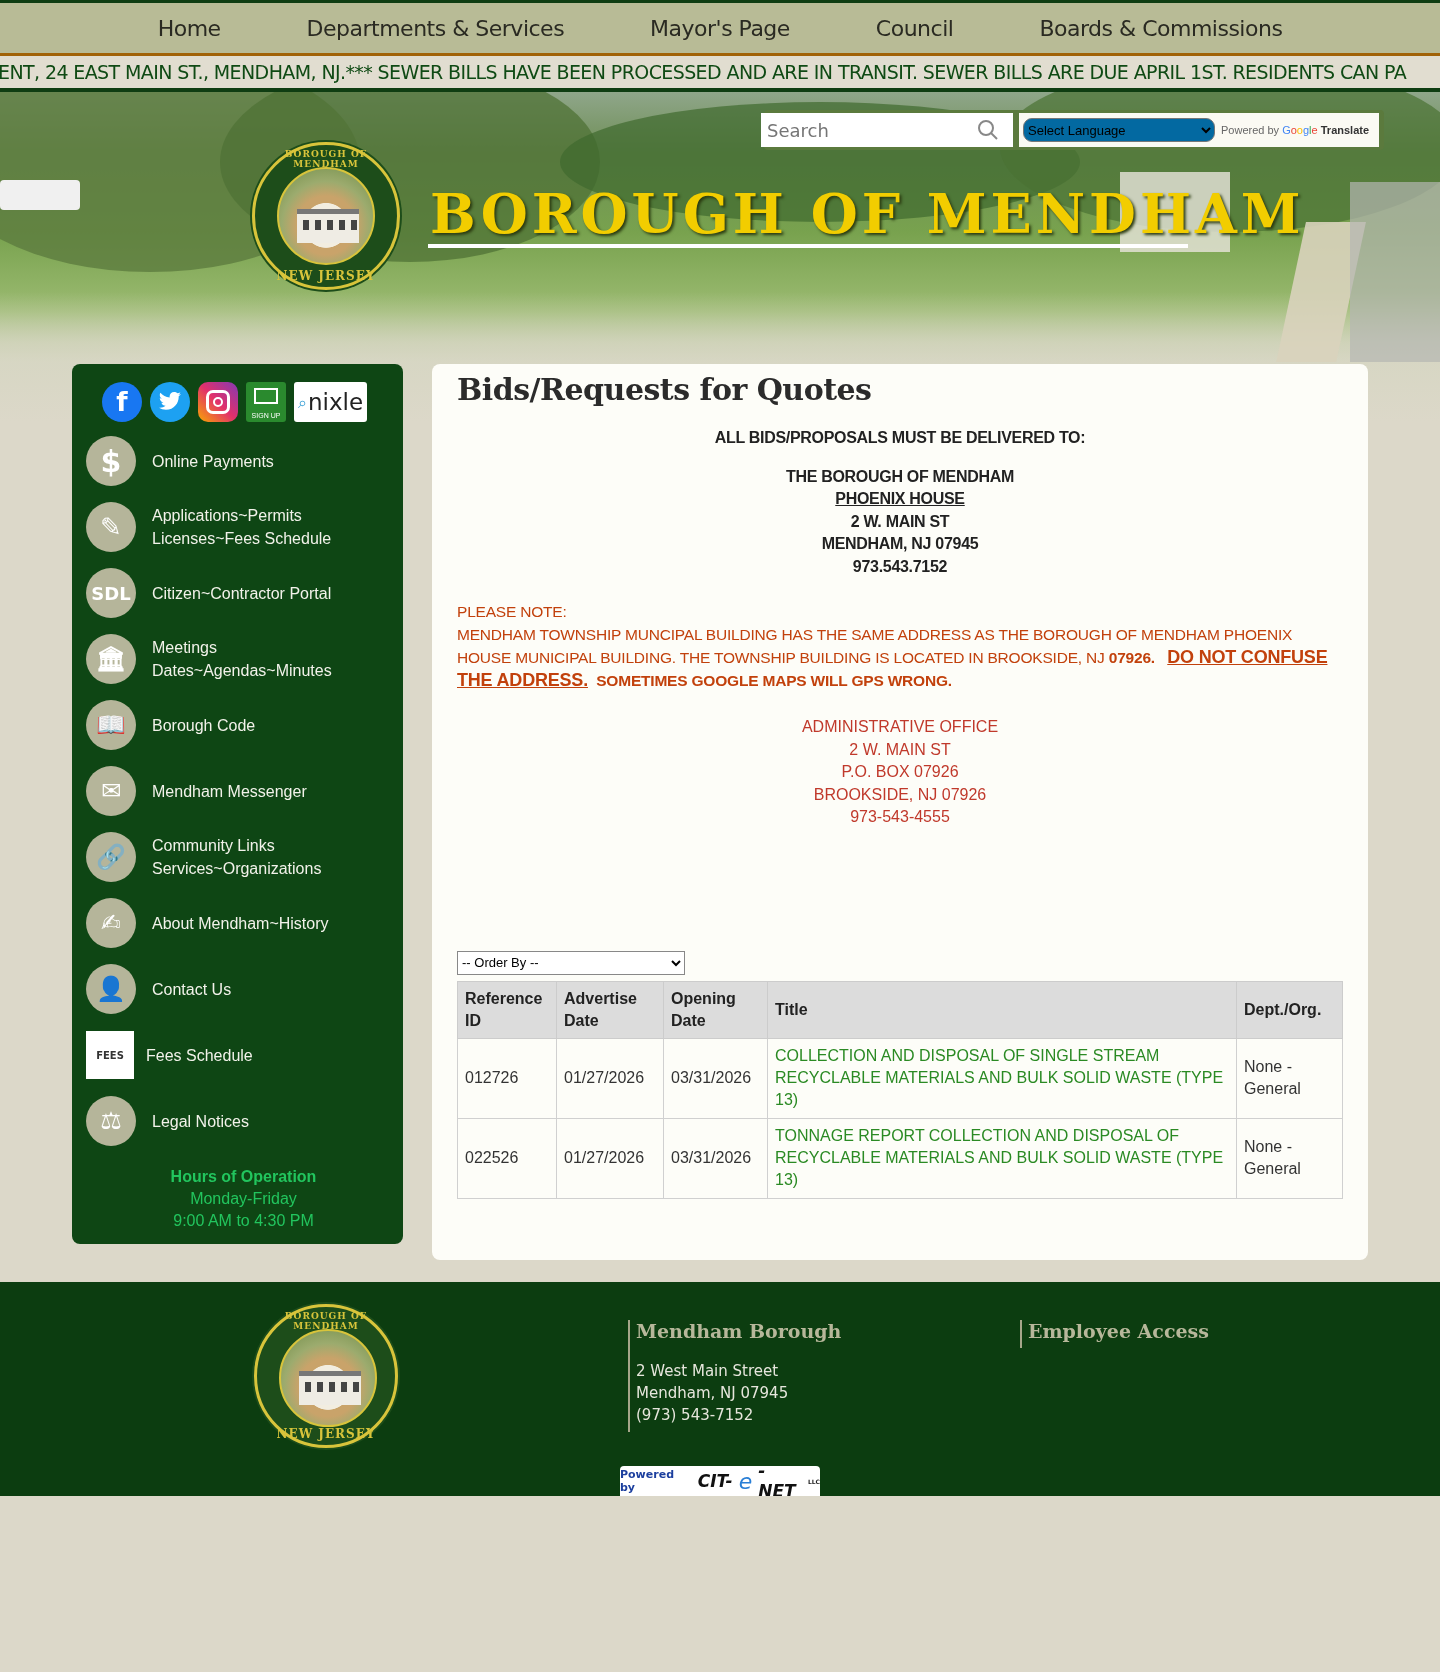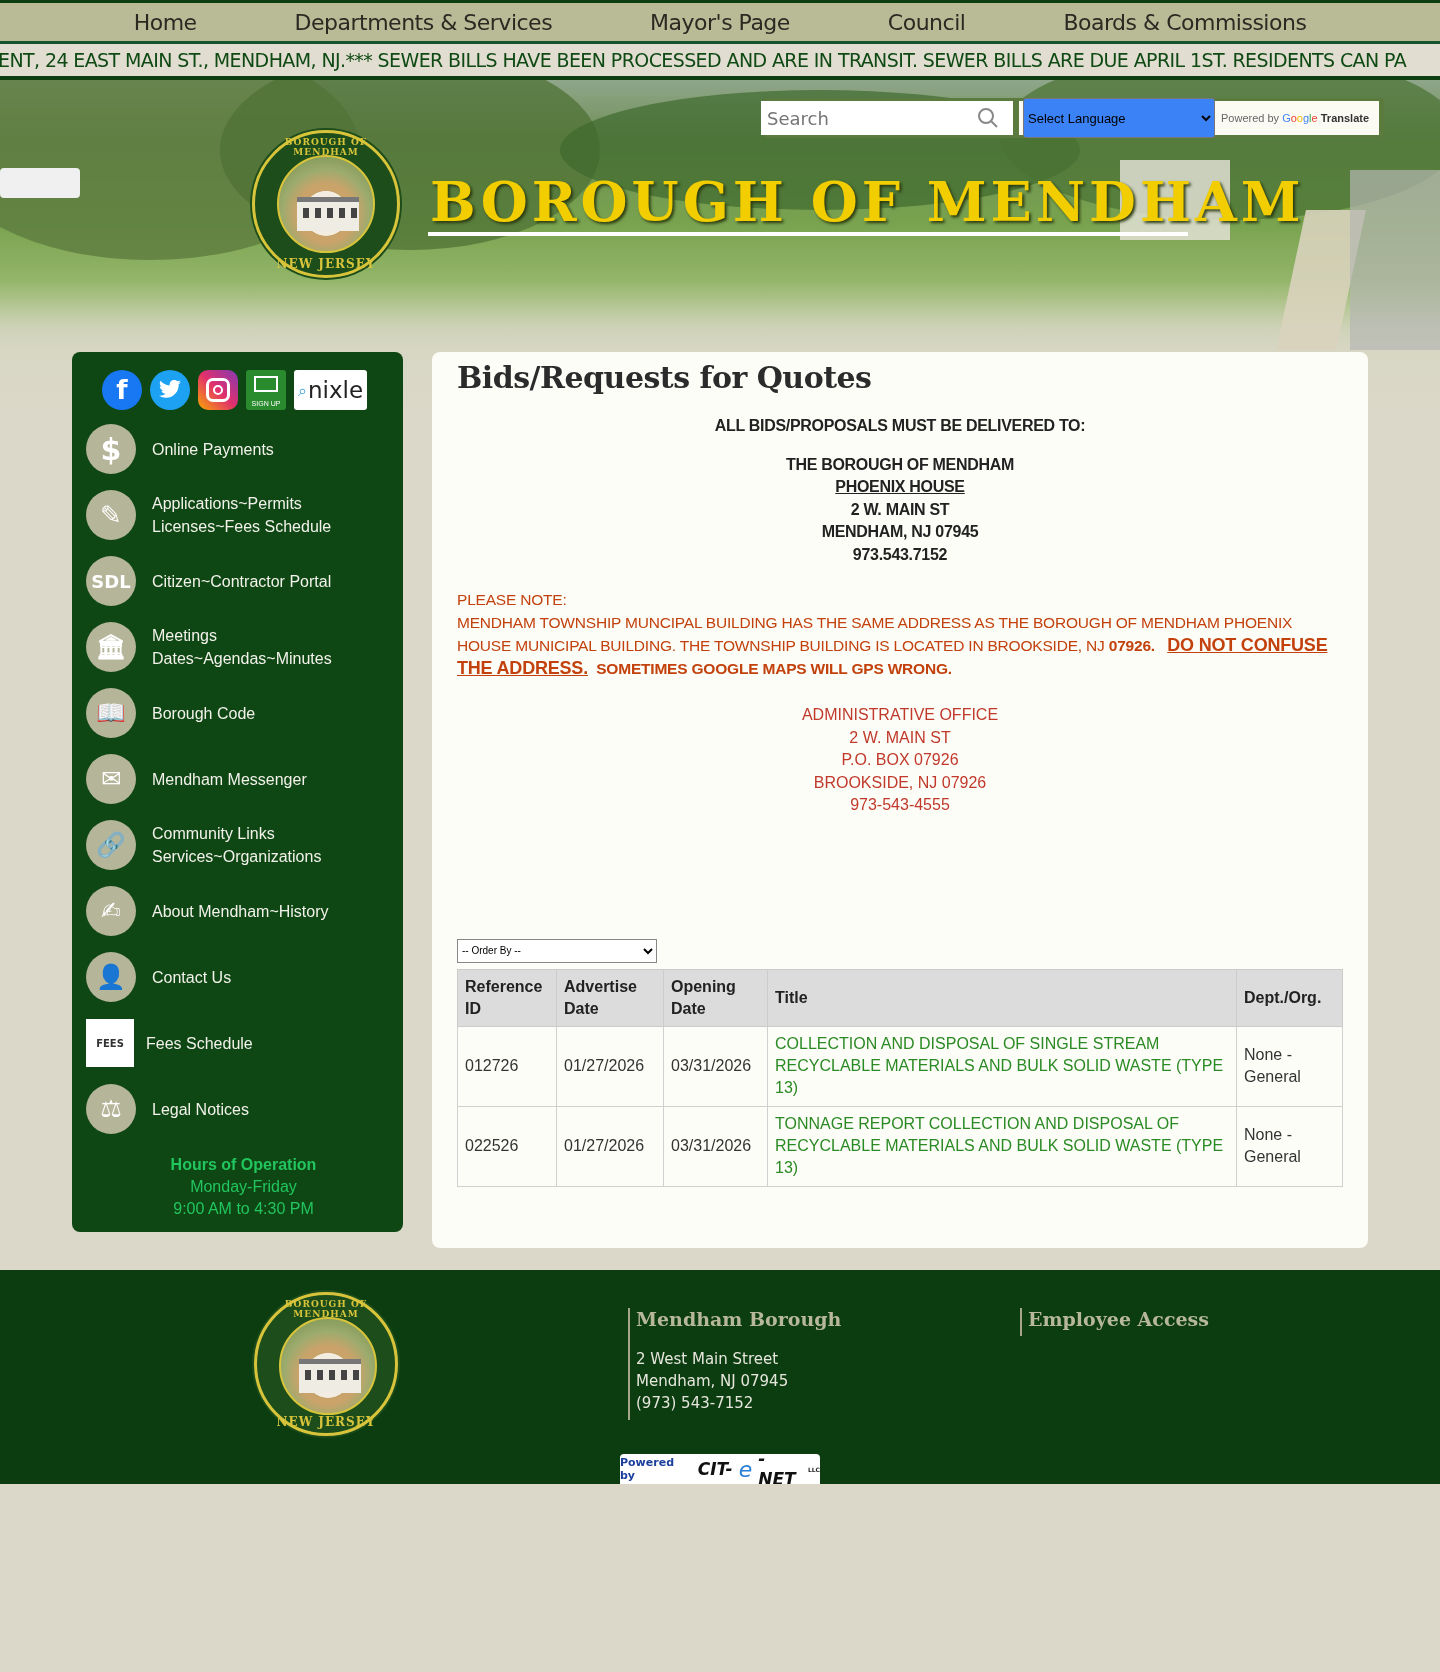--- a/index.html
+++ b/index.html
@@ -1,38 +1,38 @@
 <!DOCTYPE html>
 <html><head>
 <meta charset="utf-8">
 <style>
   * { box-sizing: border-box; margin: 0; padding: 0; }
   html, body { width: 1440px; }
   body { font-family: "Liberation Sans", sans-serif; background: #dcd8c9; color: #222; }
 
   
-  .topnav { height: 44px; background: #b8bb96; border-top: 3px solid #0f3d12; border-bottom: 3px solid #14532d; display: flex; justify-content: center; align-items: center; gap: 12px; }
+  .topnav { height: 56px; background: #b8bb96; border-top: 3px solid #0f3d12; border-bottom: 3px solid #a16207; display: flex; justify-content: center; align-items: center; gap: 0; }
   .topnav a { font-family: "DejaVu Sans", sans-serif; font-size: 22px; color: #2a2a22; text-decoration: none; padding: 0 43px; letter-spacing: -0.5px; }
   .ticker { height: 36px; background: #e1ddd0; border-bottom: 4px solid #0f3d12; overflow: hidden; white-space: nowrap; display: flex; align-items: center; }
   .ticker span { font-family: "DejaVu Sans", sans-serif; font-size: 19px; color: #0f4a14; letter-spacing: -0.6px; margin-left: -2px; }
 
   
   .hero { position: relative; height: 1190px; margin-top: 0;
     background:
       linear-gradient(180deg, rgba(220,216,201,0) 0px, rgba(220,216,201,0) 200px, rgba(220,216,201,0.65) 250px, #dcd8c9 330px, #dcd8c9 100%),
       linear-gradient(180deg, #8fa68a 0px, #6f8f56 60px, #78a24e 140px, #9cbb72 220px, #c9d2b4 270px);
   }
   .hero-trees { position: absolute; left: 0; top: 0; width: 1440px; height: 270px; overflow: hidden; }
   .hero-trees .blob { position: absolute; border-radius: 50%; }
   .search-bar { position: absolute; left: 764px; top: 18px; width: 620px; height: 40px; background: #5b7a3d; border-radius: 4px; padding: 3px 5px; display: flex; gap: 6px; }
   .search-box { width: 252px; height: 34px; background: #fff; display: flex; align-items: center; padding: 4px 6px; margin-left: -8px; }
   .search-box input { border: none; outline: none; font-family: "DejaVu Sans", sans-serif; font-size: 18px; color: #555; width: 210px; background: transparent; }
   .search-box .mag { width: 22px; height: 22px; position: relative; }
   .translate { flex: 1; background: #fbfaf3; height: 34px; display: flex; align-items: center; padding: 0 4px; gap: 6px; }
-  .translate select { width: 192px; height: 40px; font-size: 13px; font-family: "Liberation Sans", sans-serif; border: 1px solid #777; border-radius: 3px; background: #3b82f6; }
+  .translate select { width: 192px; height: 24px; font-size: 13px; font-family: "Liberation Sans", sans-serif; border: 1px solid #777; border-radius: 9px; background: #0369a1; }
   .powered { font-size: 11px; color: #666; white-space: nowrap; }
   .powered b { color: #333; }
   .g-b { color: #4285f4; } .g-r { color: #ea4335; } .g-y { color: #fbbc05; } .g-g { color: #34a853; }
 
   .seal { position: absolute; left: 252px; top: 50px; width: 148px; height: 148px; border-radius: 50%; background: #1d4d1a; border: 3px solid #d8c43b; box-shadow: 0 0 0 2px #1d4d1a; }
   .seal-inner { position: absolute; left: 22px; top: 22px; width: 98px; height: 98px; border-radius: 50%; border: 2px solid #d8c43b; background: radial-gradient(circle at 50% 60%, #f2ede0 0 30%, #c9a36a 31% 40%, #9cab6e 60%, #6e8b46 100%); overflow: hidden; }
   .seal-house { position: absolute; left: 18px; top: 40px; width: 62px; height: 34px; background: #efece4; border-top: 5px solid #777; }
   .seal-house i { position: absolute; top: 6px; width: 6px; height: 10px; background: #444; }
   .seal-txt-top { position: absolute; left: 0; top: 4px; width: 100%; text-align: center; font-family: "DejaVu Serif", serif; font-size: 13px; color: #d8c43b; font-weight: bold; letter-spacing: 1px; }
   .seal-txt-bot { position: absolute; left: 0; bottom: 4px; width: 100%; text-align: center; font-family: "DejaVu Serif", serif; font-size: 12px; color: #d8c43b; font-weight: bold; letter-spacing: 1px; }
@@ -66,21 +66,21 @@
   
   .main { position: absolute; left: 432px; top: 272px; width: 936px; height: 896px; background: #fdfdf8; border-radius: 8px; padding: 8px 25px; }
   .main h1 { font-family: "DejaVu Serif", serif; font-size: 30px; font-weight: bold; color: #2b2b2b; letter-spacing: -0.5px; }
   .center { text-align: center; font-size: 16px; font-weight: bold; color: #222; line-height: 22.5px; letter-spacing: -0.3px; }
   .note { color: #c2410c; font-size: 15.5px; line-height: 23px; margin-top: 22px; letter-spacing: -0.2px; }
   .note .b { font-weight: bold; }
   .note .u { font-weight: bold; text-decoration: underline; font-size: 18px; }
   .twp { text-align: center; color: #c0392b; font-size: 16px; line-height: 22.5px; margin-top: 24px; }
 
   .orderby { margin-top: 122px; }
-  .orderby select { width: 200px; height: 24px; font-size: 10px; font-family: "Liberation Sans", sans-serif; border: 1px solid #888; background: #fff; }
+  .orderby select { width: 228px; height: 24px; font-size: 13px; font-family: "Liberation Sans", sans-serif; border: 1px solid #888; background: #fff; }
   table { border-collapse: collapse; width: 886px; margin-top: 6px; font-size: 16px; }
   th { background: #dcdcdc; text-align: left; font-weight: bold; padding: 6px 7px; border: 1px solid #ccc; line-height: 22px; color: #222; vertical-align: middle; }
   td { padding: 6px 7px; border: 1px solid #d0d0d0; line-height: 22px; color: #333; vertical-align: middle; height: 80px; }
   td.title a { color: #2a8a23; text-decoration: none; }
 
   
   .partners { position: absolute; left: 0; top: 1204px; width: 1440px; height: 140px; background: #a4adb0; border-top: 2px solid #c9cbc4; }
   .plogo { position: absolute; display: flex; align-items: center; justify-content: center; text-align: center; }
   .strip { position: absolute; left: 0; top: 1344px; width: 1440px; height: 14px; background: #b8bb96; }
 

